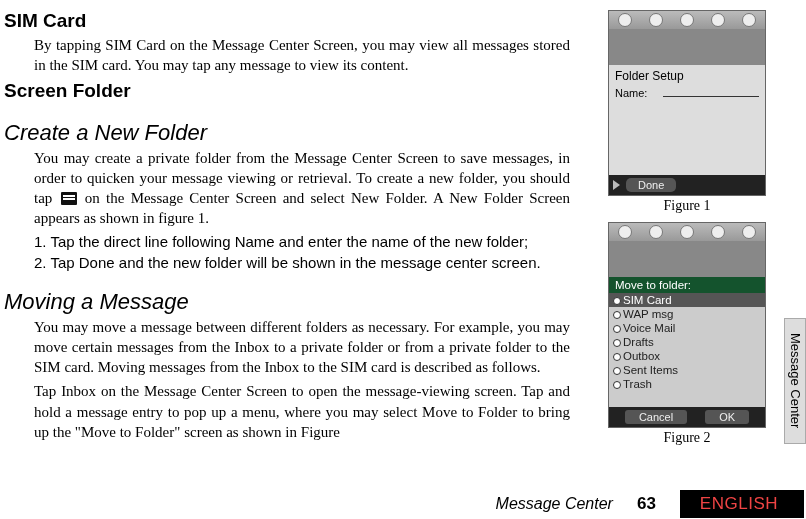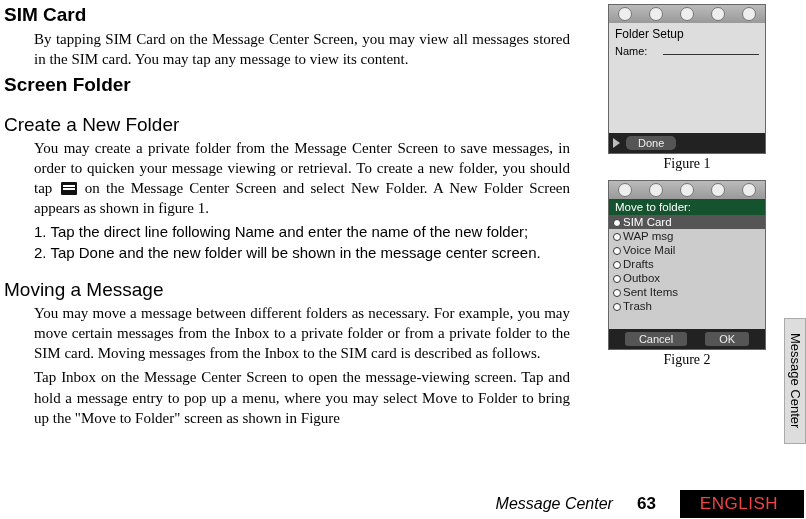--- a/index.html
+++ b/index.html
@@ -7,21 +7,21 @@
       width: 806px;
       height: 519px;
       font-family: Arial, Helvetica, sans-serif;
       background: #fff;
       position: relative;
       overflow: hidden;
     }
     .page {
       display: flex;
       height: 480px;
-      padding: 4px 0 0 0;
+      padding: 10px 0 0 0;
     }
     .maincol {
       width: 576px;
       padding: 0 6px 0 4px;
     }
     .rightcol {
       width: 228px;
       padding: 0 6px 0 0;
       display: flex;
       flex-direction: column;
@@ -34,22 +34,23 @@
     .body-indent {
       padding-left: 30px;
       font-size: 15px;
       line-height: 1.35;
       text-align: justify;
       margin-bottom: 4px;
       font-family: Liberation Serif, serif;
     }
     .h2b { margin-top: 2px; }
     .sub {
-      font-size: 19px;
+      font-size: 22px;
       margin: 18px 0 2px 0;
+      font-style: italic;
     }
     .numitem {
       padding-left: 30px;
       font-size: 15px;
       text-align: justify;
       margin: 4px 0;
     }
     .icon-inline {
       display: inline-block;
       width: 16px;
@@ -88,20 +89,21 @@
       width: 14px; height: 14px;
       border-radius: 50%;
       background: #eee;
       border: 1px solid #777;
     }
     .dev-body {
       background: #ddd;
       padding: 4px 6px;
       min-height: 110px;
       font-size: 11px;
+      margin-top: 36px;
     }
     .dev-label { font-size: 12px; }
     .nameline {
       display: flex;
       align-items: baseline;
       gap: 16px;
       margin-top: 4px;
     }
     .nameline .line {
       border-bottom: 1px solid #333;

